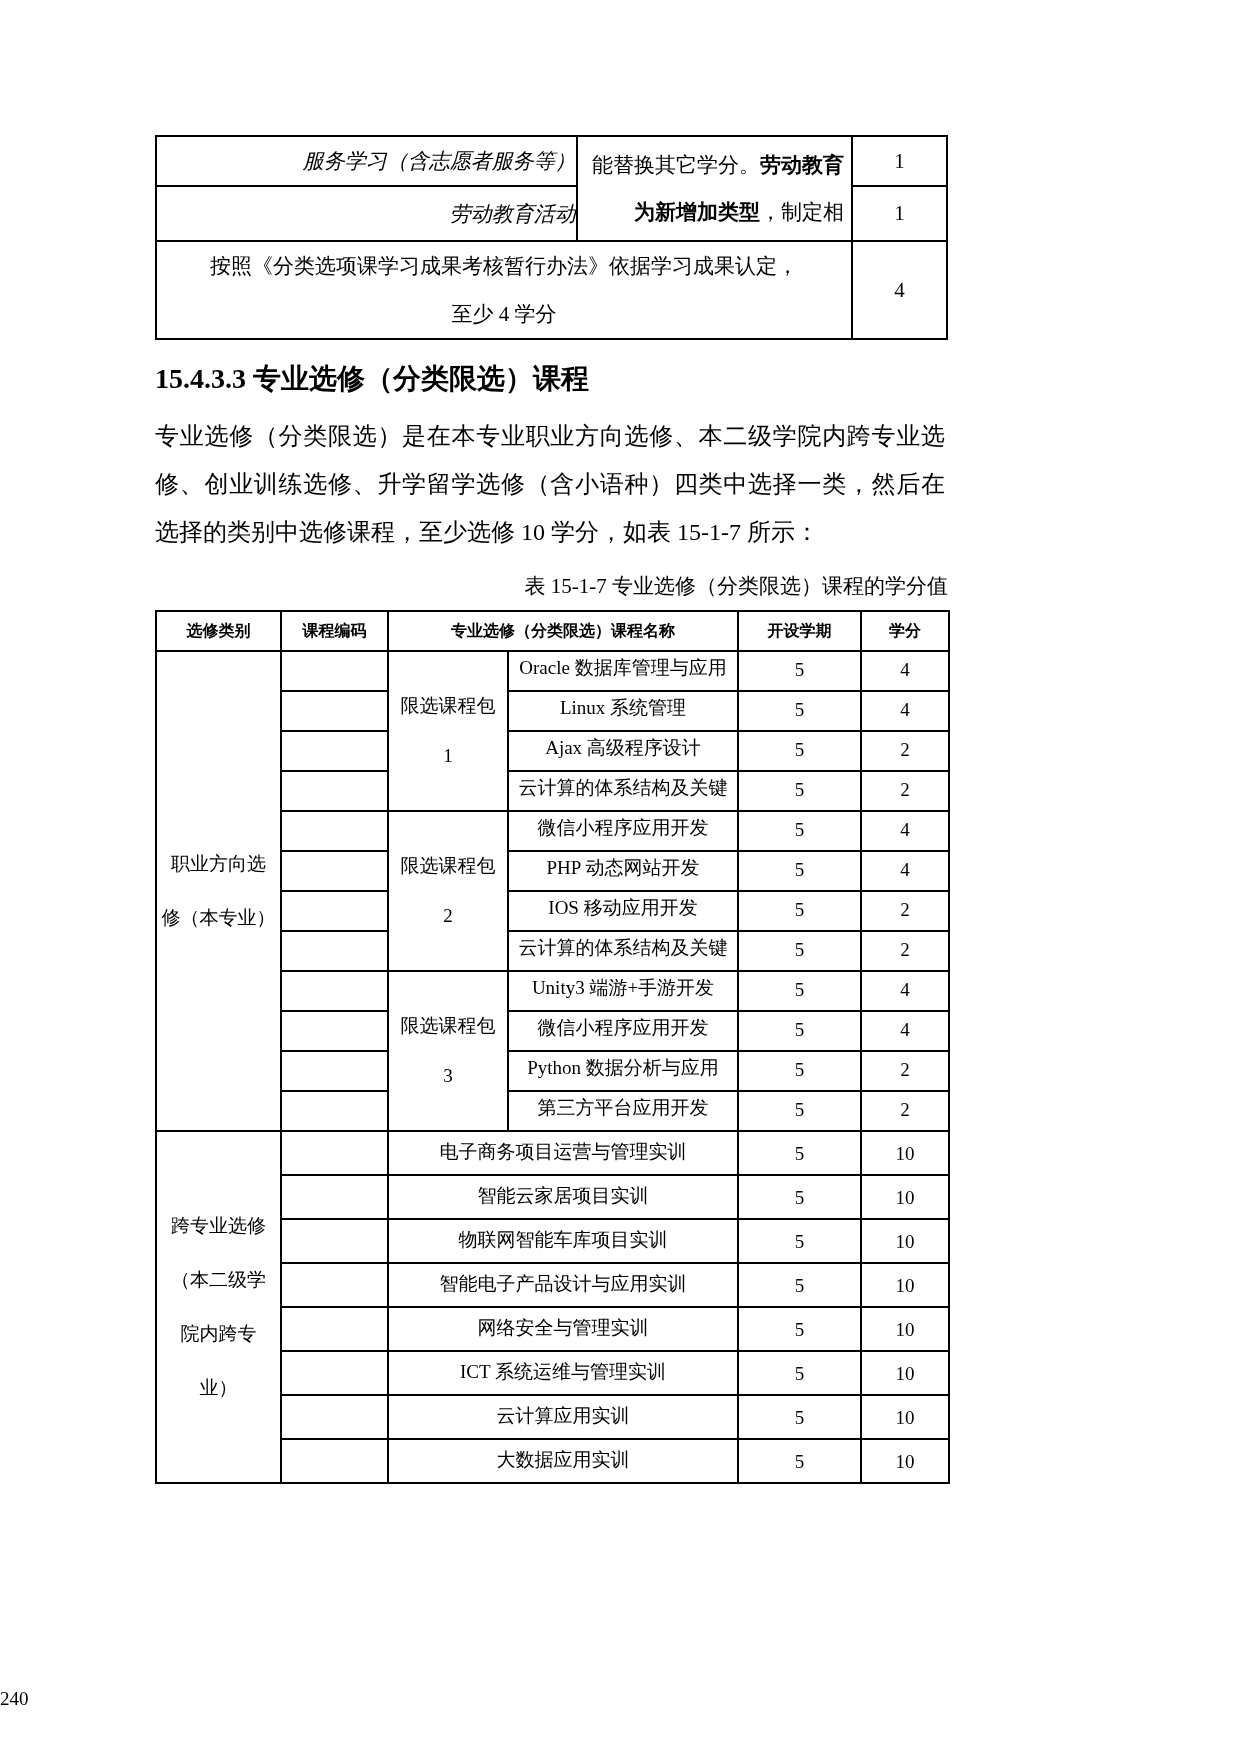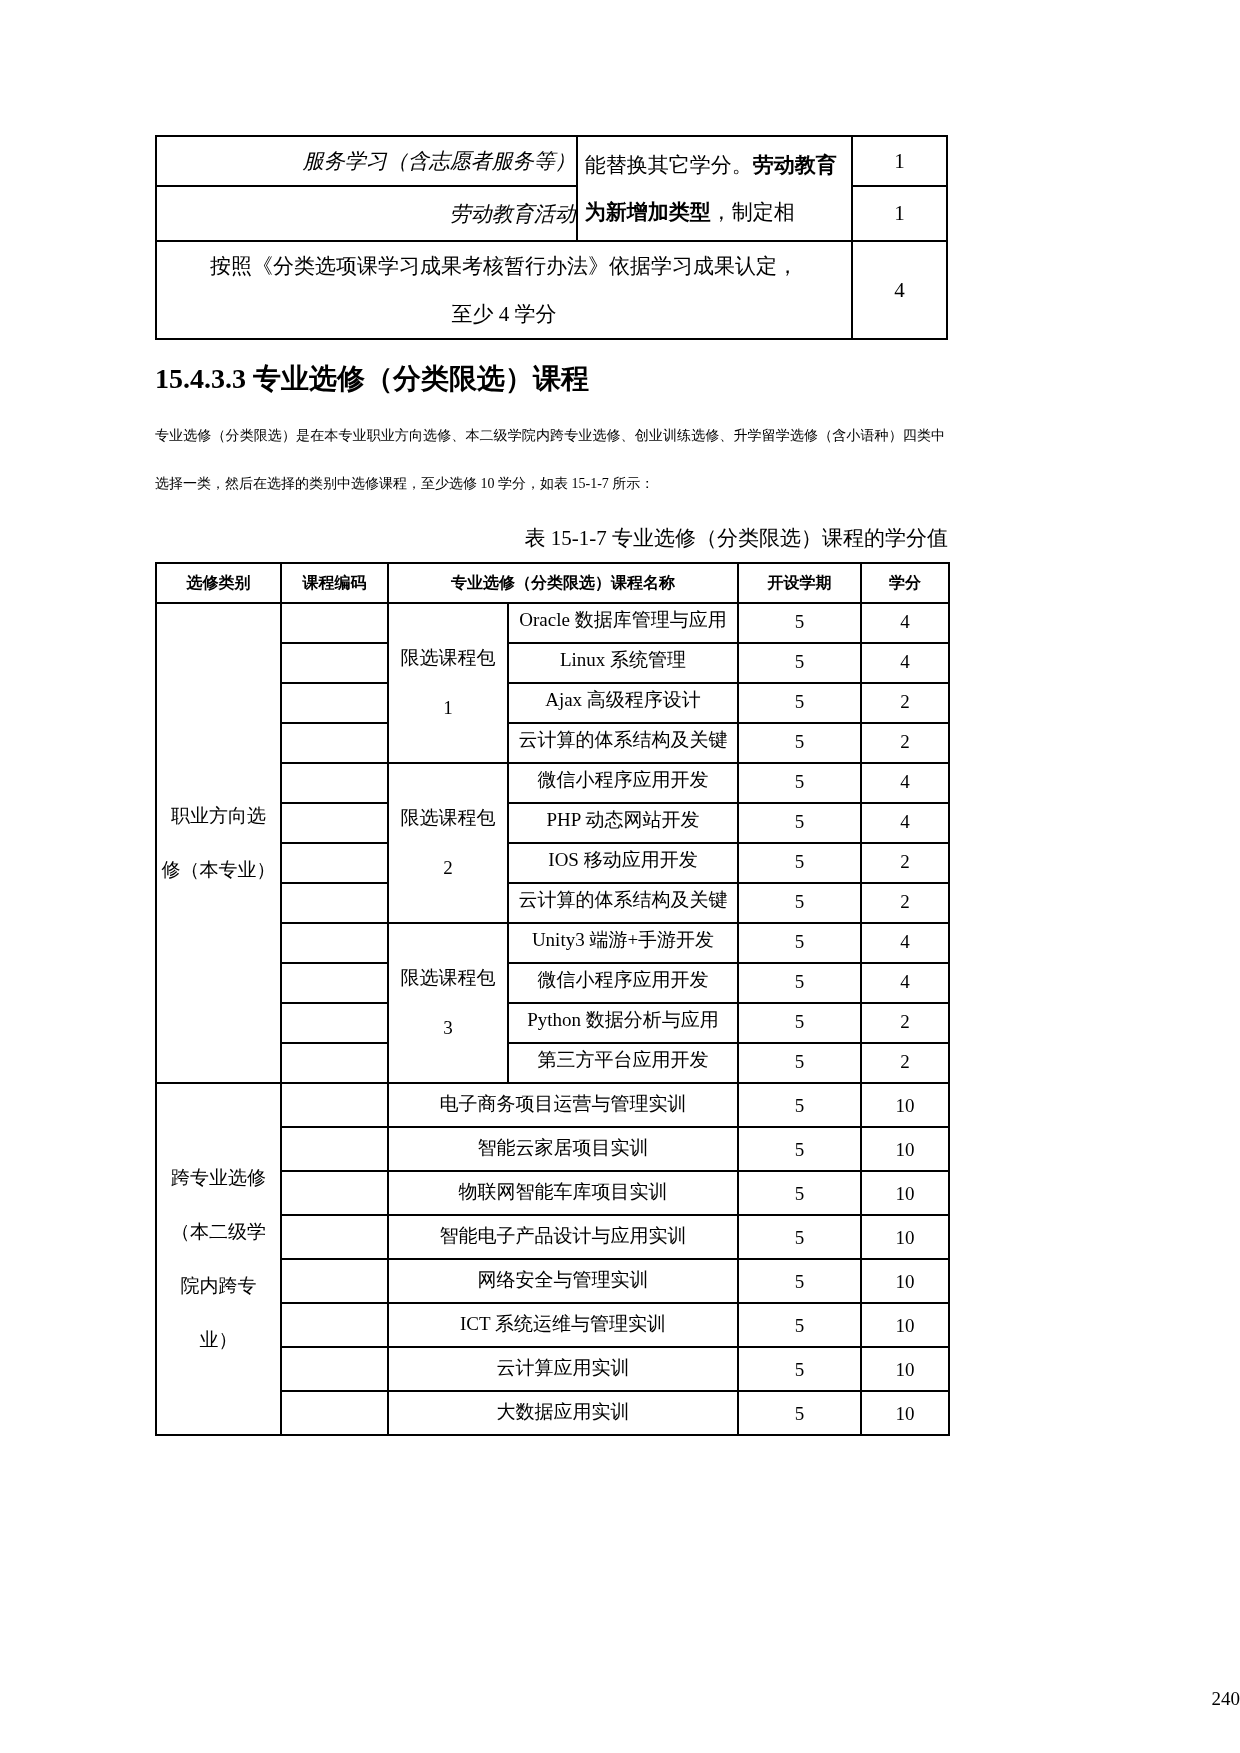--- a/index.html
+++ b/index.html
@@ -13,38 +13,38 @@
     padding: 135px 155px 0 155px;
     overflow: hidden;
   }
   table { border-collapse: collapse; table-layout: fixed; }
   td, th { border: 2px solid #000; box-sizing: border-box; padding: 0; }
 
   
   .top-table { width: 793px; }
   .top-table td { font-size: 21px; }
   .tt-c1 { width: 390px; text-align: right; vertical-align: middle; font-style: italic; }
-  .tt-note { width: 255px; vertical-align: middle; padding: 0 7px; line-height: 47px; text-align: left; font-family: Liberation Serif, serif; }
+  .tt-note { width: 255px; vertical-align: middle; padding: 0 7px; line-height: 47px; text-align: right; font-family: Liberation Serif, serif; }
   .tt-note .b { font-weight: bold; }
   .tt-credit { width: 88px; text-align: center; vertical-align: middle; }
   .tt-r1 { height: 50px; }
   .tt-r2 { height: 55px; }
   .tt-r3 { height: 92px; }
   .tt-wide { text-align: center; vertical-align: middle; line-height: 48px; margin-left: 24px; }
 
   
   .heading {
     margin: 20px 0 0 0;
     font-size: 28px;
     font-weight: bold;
   }
   .para {
     margin: 14px 0 0 0;
     width: 790px;
-    font-size: 14px;
+    font-size: 24px;
     line-height: 48px;
     text-align: justify;
   }
   .caption {
     margin-top: 16px;
     width: 793px;
     text-align: right;
     font-size: 21px;
   }
 
@@ -59,21 +59,21 @@
   .pkg { text-align: center; vertical-align: middle; }
   .pkg div { line-height: 50px; }
   .name, .term, .credit { text-align: center; vertical-align: bottom; padding-bottom: 9px; }
   .code { }
 
   .page-number {
     position: absolute;
     left: 0;
     top: 1688px;
     width: 1240px;
-    text-align: right;
+    text-align: left;
     font-size: 19px;
   }
 </style>
 </head>
 <body>
 
 <div class="page">
 
   <table class="top-table">
     <tbody>

